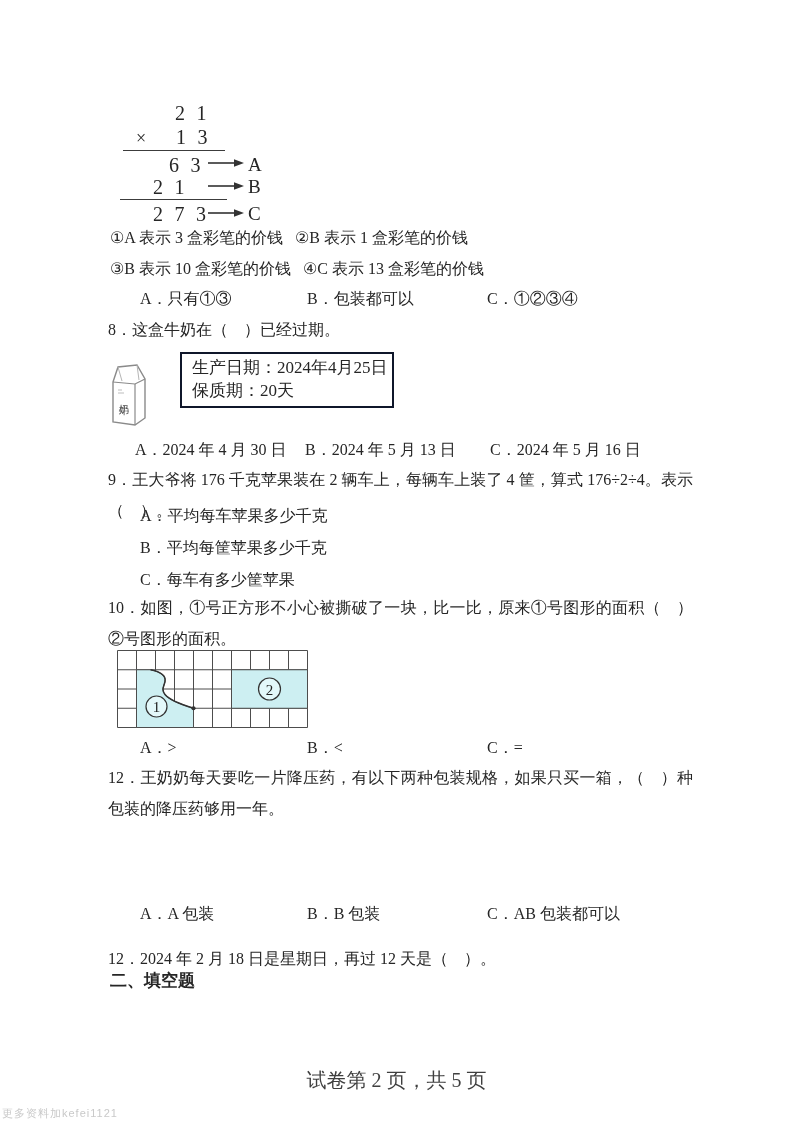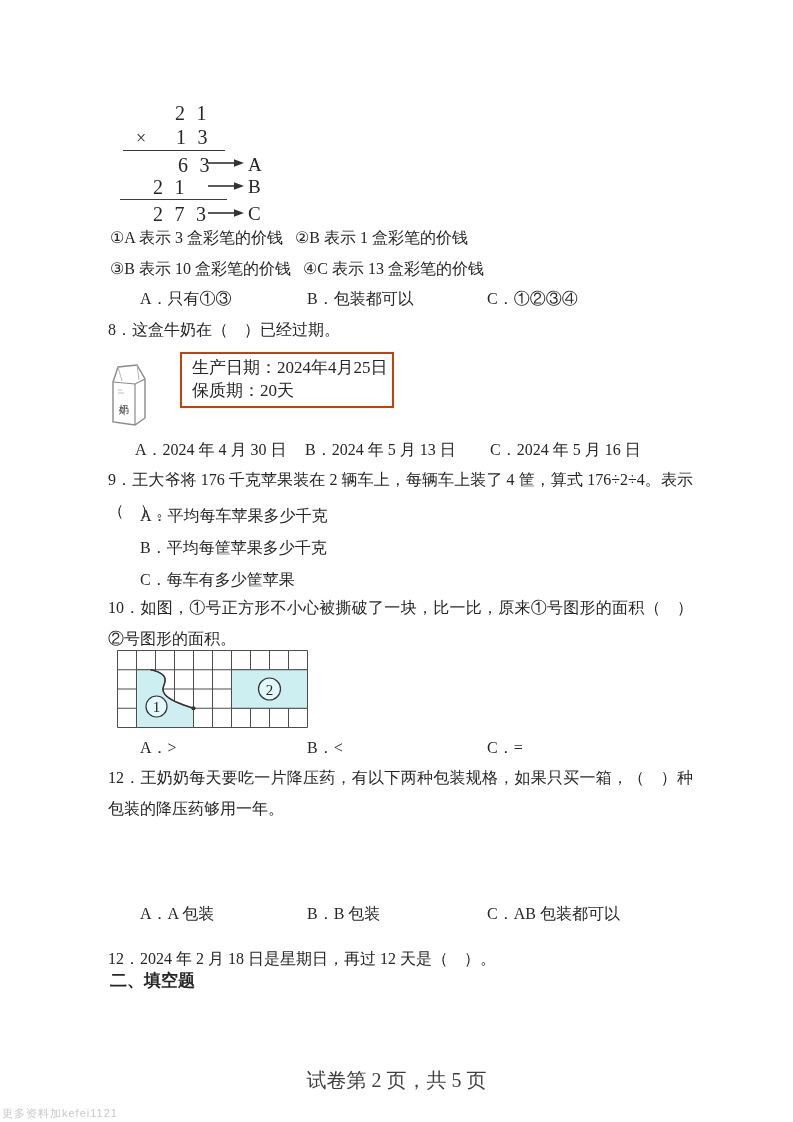--- a/index.html
+++ b/index.html
@@ -26,21 +26,21 @@
   .opt-row .o3 { position:absolute; left:377px; white-space:nowrap; }
   .opt-line { position:absolute; left:140px; white-space:nowrap; }
 
   .stem { position:absolute; left:108px; width:585px; text-align:justify; }
   .claims-line { position:absolute; left:110px; white-space:nowrap; }
   .claims-line .c2 { margin-left:12px; }
 
   
   .milk-box {
     position:absolute; left:180px; top:352px; width:190px;
-    border:2px solid #c2410c; padding:2px 10px 4px 10px;
+    border:2px solid #0f172a; padding:2px 10px 4px 10px;
     font-size:17px; line-height:23px; white-space:nowrap;
   }
 
   
   .pill-table {
     position:absolute; left:110px; top:823px; width:518px; height:74px;
     border:2px solid #2f2f2f; display:flex;
   }
   .pill-table .cell {
     display:flex; flex-direction:column; justify-content:center; align-items:center;
@@ -58,21 +58,21 @@
 </head>
 <body>
 
 <div class="page">
 
   <div class="abs mult-fig">
     <span class="digits" style="left:53px; top:5px;">21</span>
     <span class="sign" style="left:14px; top:30px;">×</span>
     <span class="digits" style="left:54px; top:29px;">13</span>
     <div class="hline" style="left:1px; top:52px; width:102px;"></div>
-    <span class="digits" style="left:56px; top:57px;">63</span>
+    <span class="digits" style="left:47px; top:57px;">63</span>
     <svg class="arrow" style="left:86px; top:60px;" viewBox="0 0 36 10">
       <line x1="0" y1="5" x2="27" y2="5" stroke="#333" stroke-width="1.6"></line>
       <polygon points="26,1.2 36,5 26,8.8" fill="#333"></polygon>
     </svg>
     <span class="alabel" style="left:126px; top:57px;">A</span>
     <span class="digits" style="left:31px; top:79px;">21</span>
     <svg class="arrow" style="left:86px; top:83px;" viewBox="0 0 36 10">
       <line x1="0" y1="5" x2="27" y2="5" stroke="#333" stroke-width="1.6"></line>
       <polygon points="26,1.2 36,5 26,8.8" fill="#333"></polygon>
     </svg>

